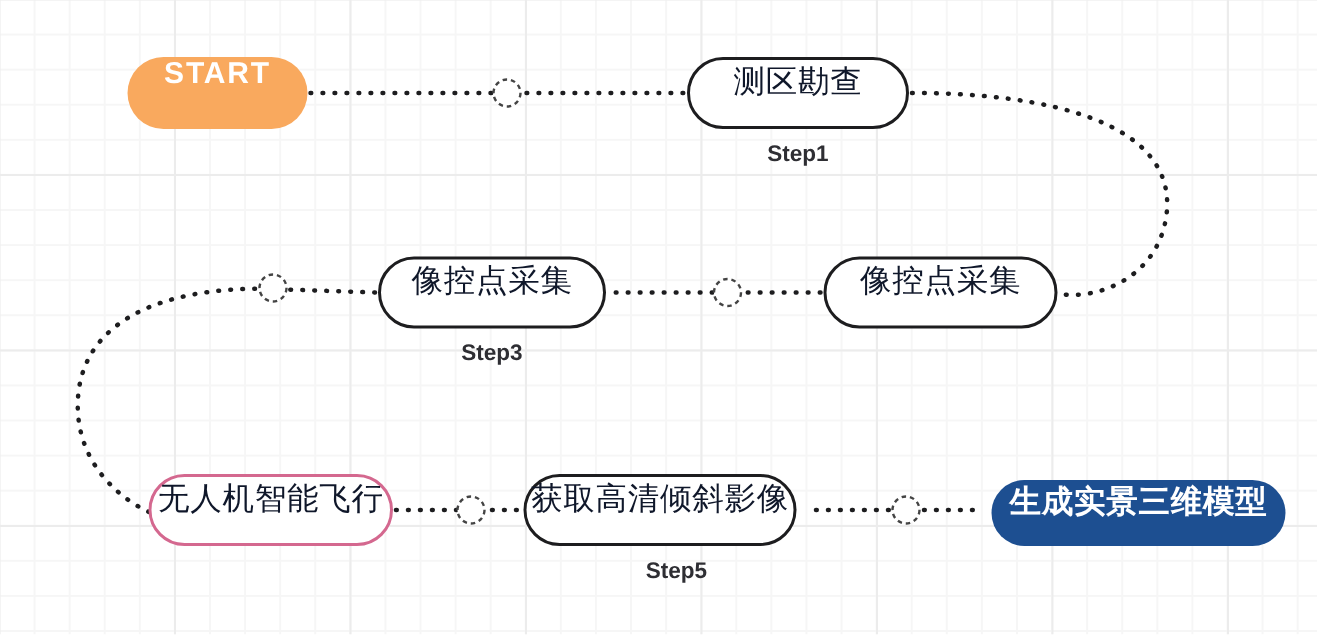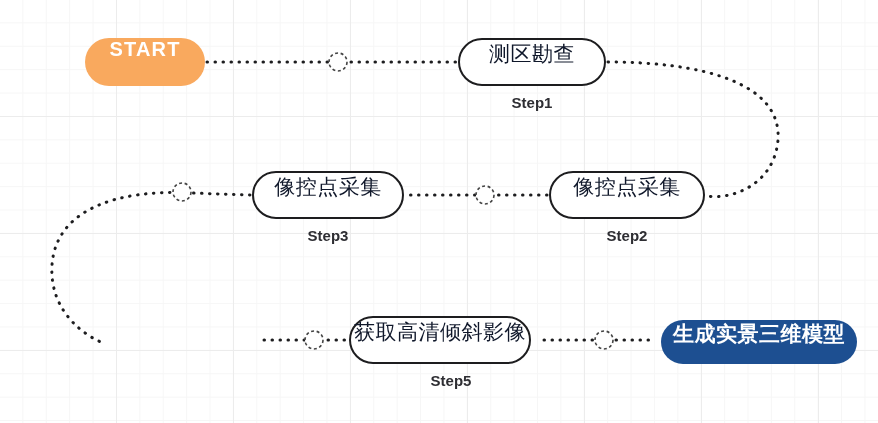--- a/index.html
+++ b/index.html
@@ -131,31 +131,31 @@
   <div class="node process" style="left:458px; top:38px; width:148px; height:48px;">
     <span>测区勘查</span>
   </div>
   <div class="step-label" style="left:458px; top:94px; width:148px;">
     <span>Step1</span>
   </div>
 
   <div class="node process" style="left:549px; top:171px; width:156px; height:48px;">
     <span>像控点采集</span>
   </div>
-  <div class="step-label" style="left:549px; top:227px; width:156px;">
-    <span>Step2</span>
-  </div>
 
   <div class="node process" style="left:252px; top:171px; width:152px; height:48px;">
     <span>像控点采集</span>
   </div>
   <div class="step-label" style="left:252px; top:227px; width:152px;">
     <span>Step3</span>
   </div>
 
+  <div class="node process accent-pink" style="left:99px; top:316px; width:163px; height:48px;">
+    <span>无人机智能飞行</span>
+  </div>
 
   <div class="node process" style="left:349px; top:316px; width:182px; height:48px;">
     <span>获取高清倾斜影像</span>
   </div>
   <div class="step-label" style="left:360px; top:372px; width:182px;">
     <span>Step5</span>
   </div>
 
   <div class="node end" style="left:661px; top:320px; width:196px; height:44px;">
     <span>生成实景三维模型</span>

